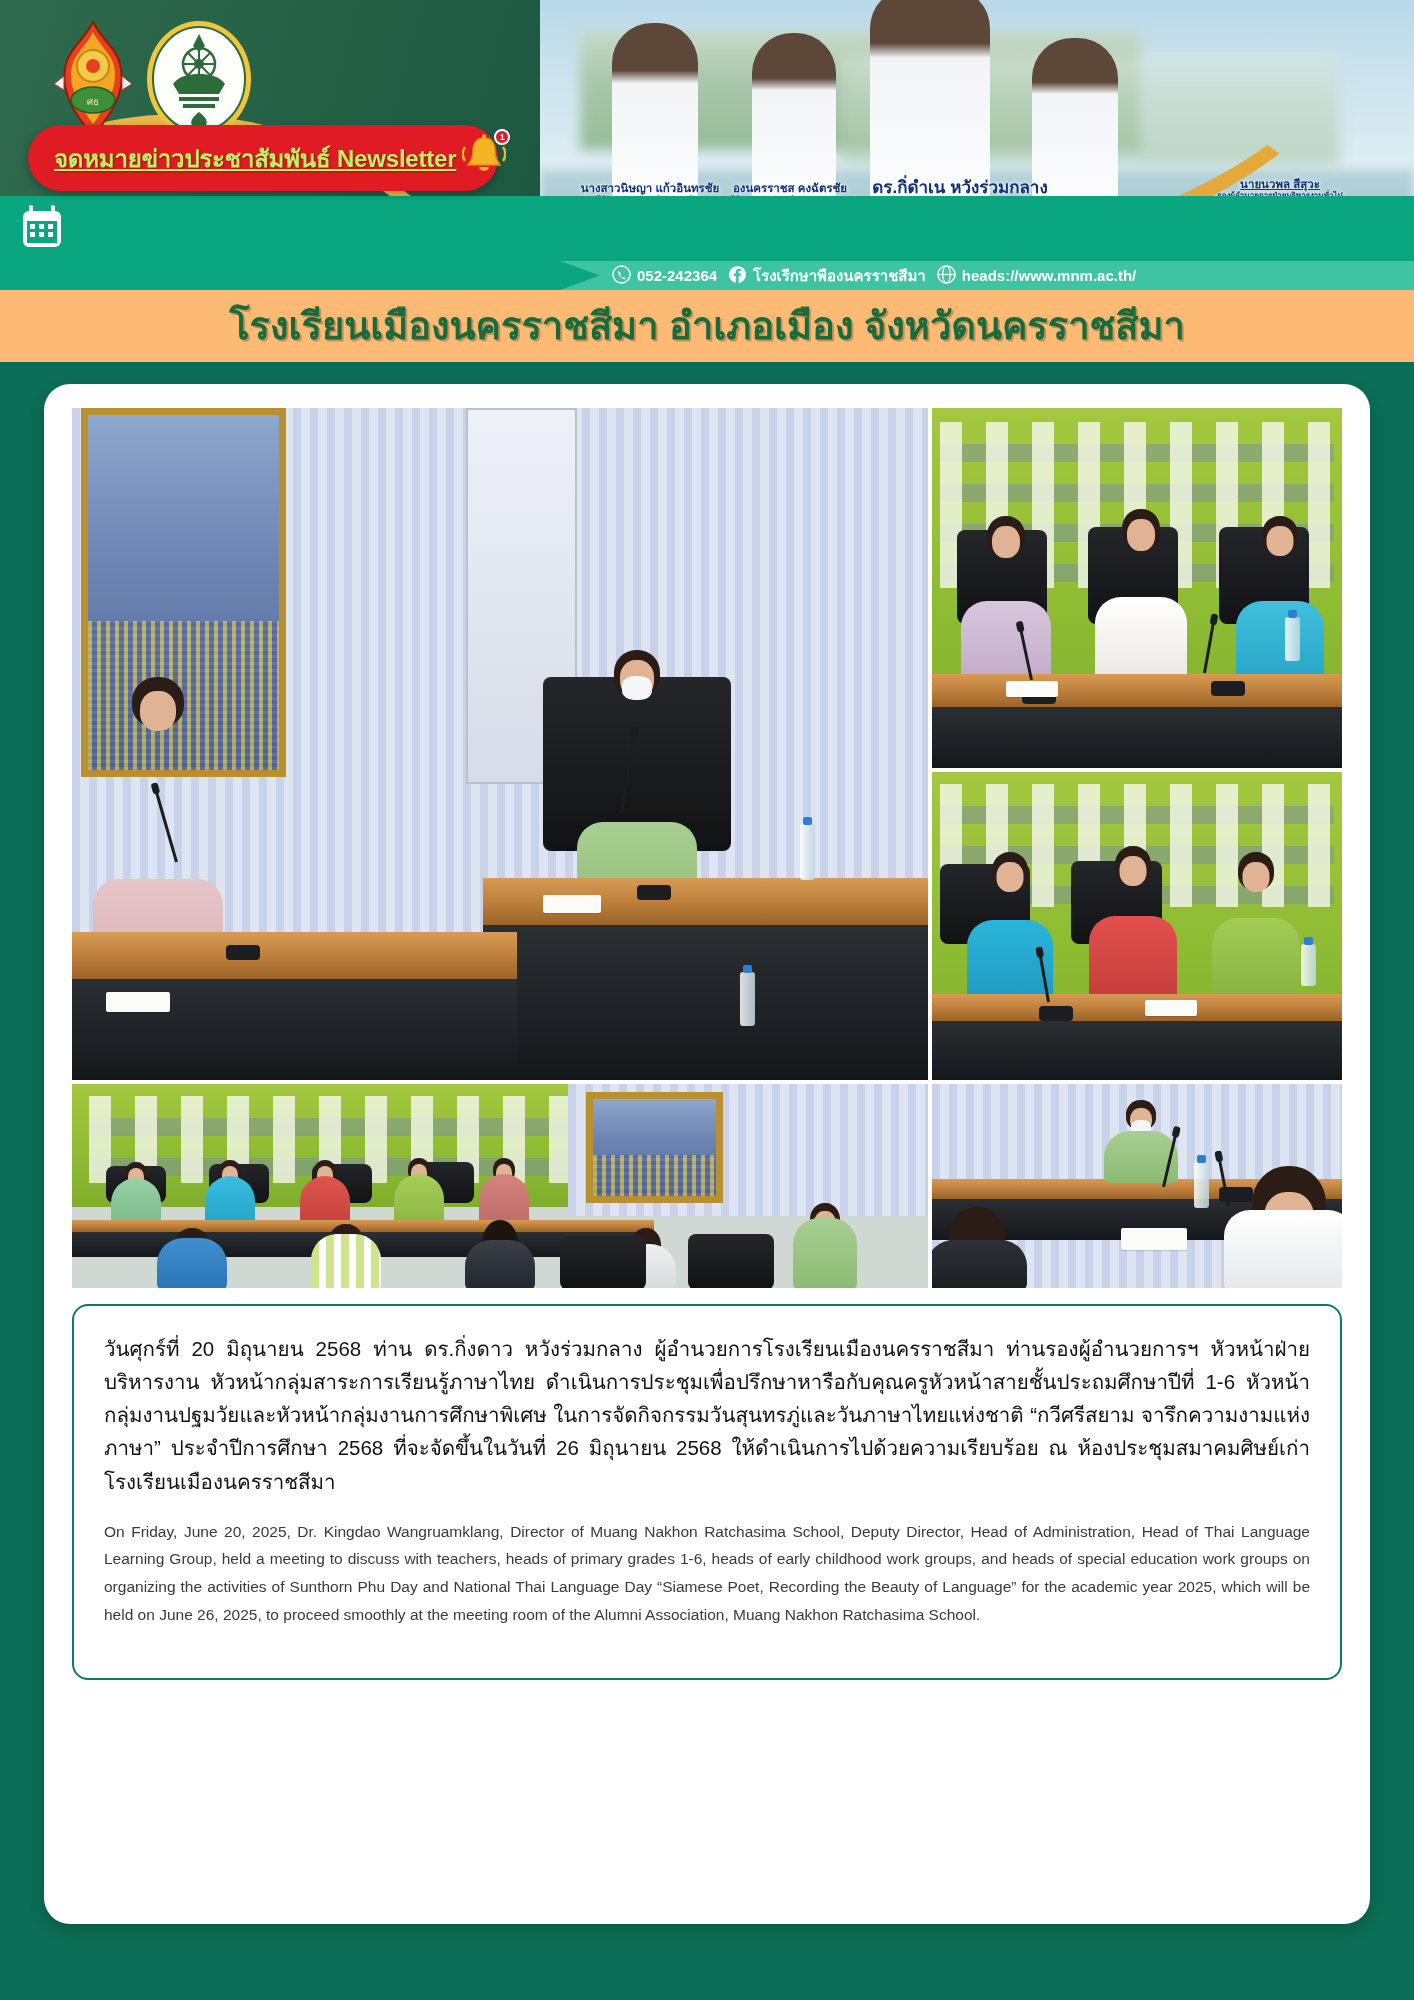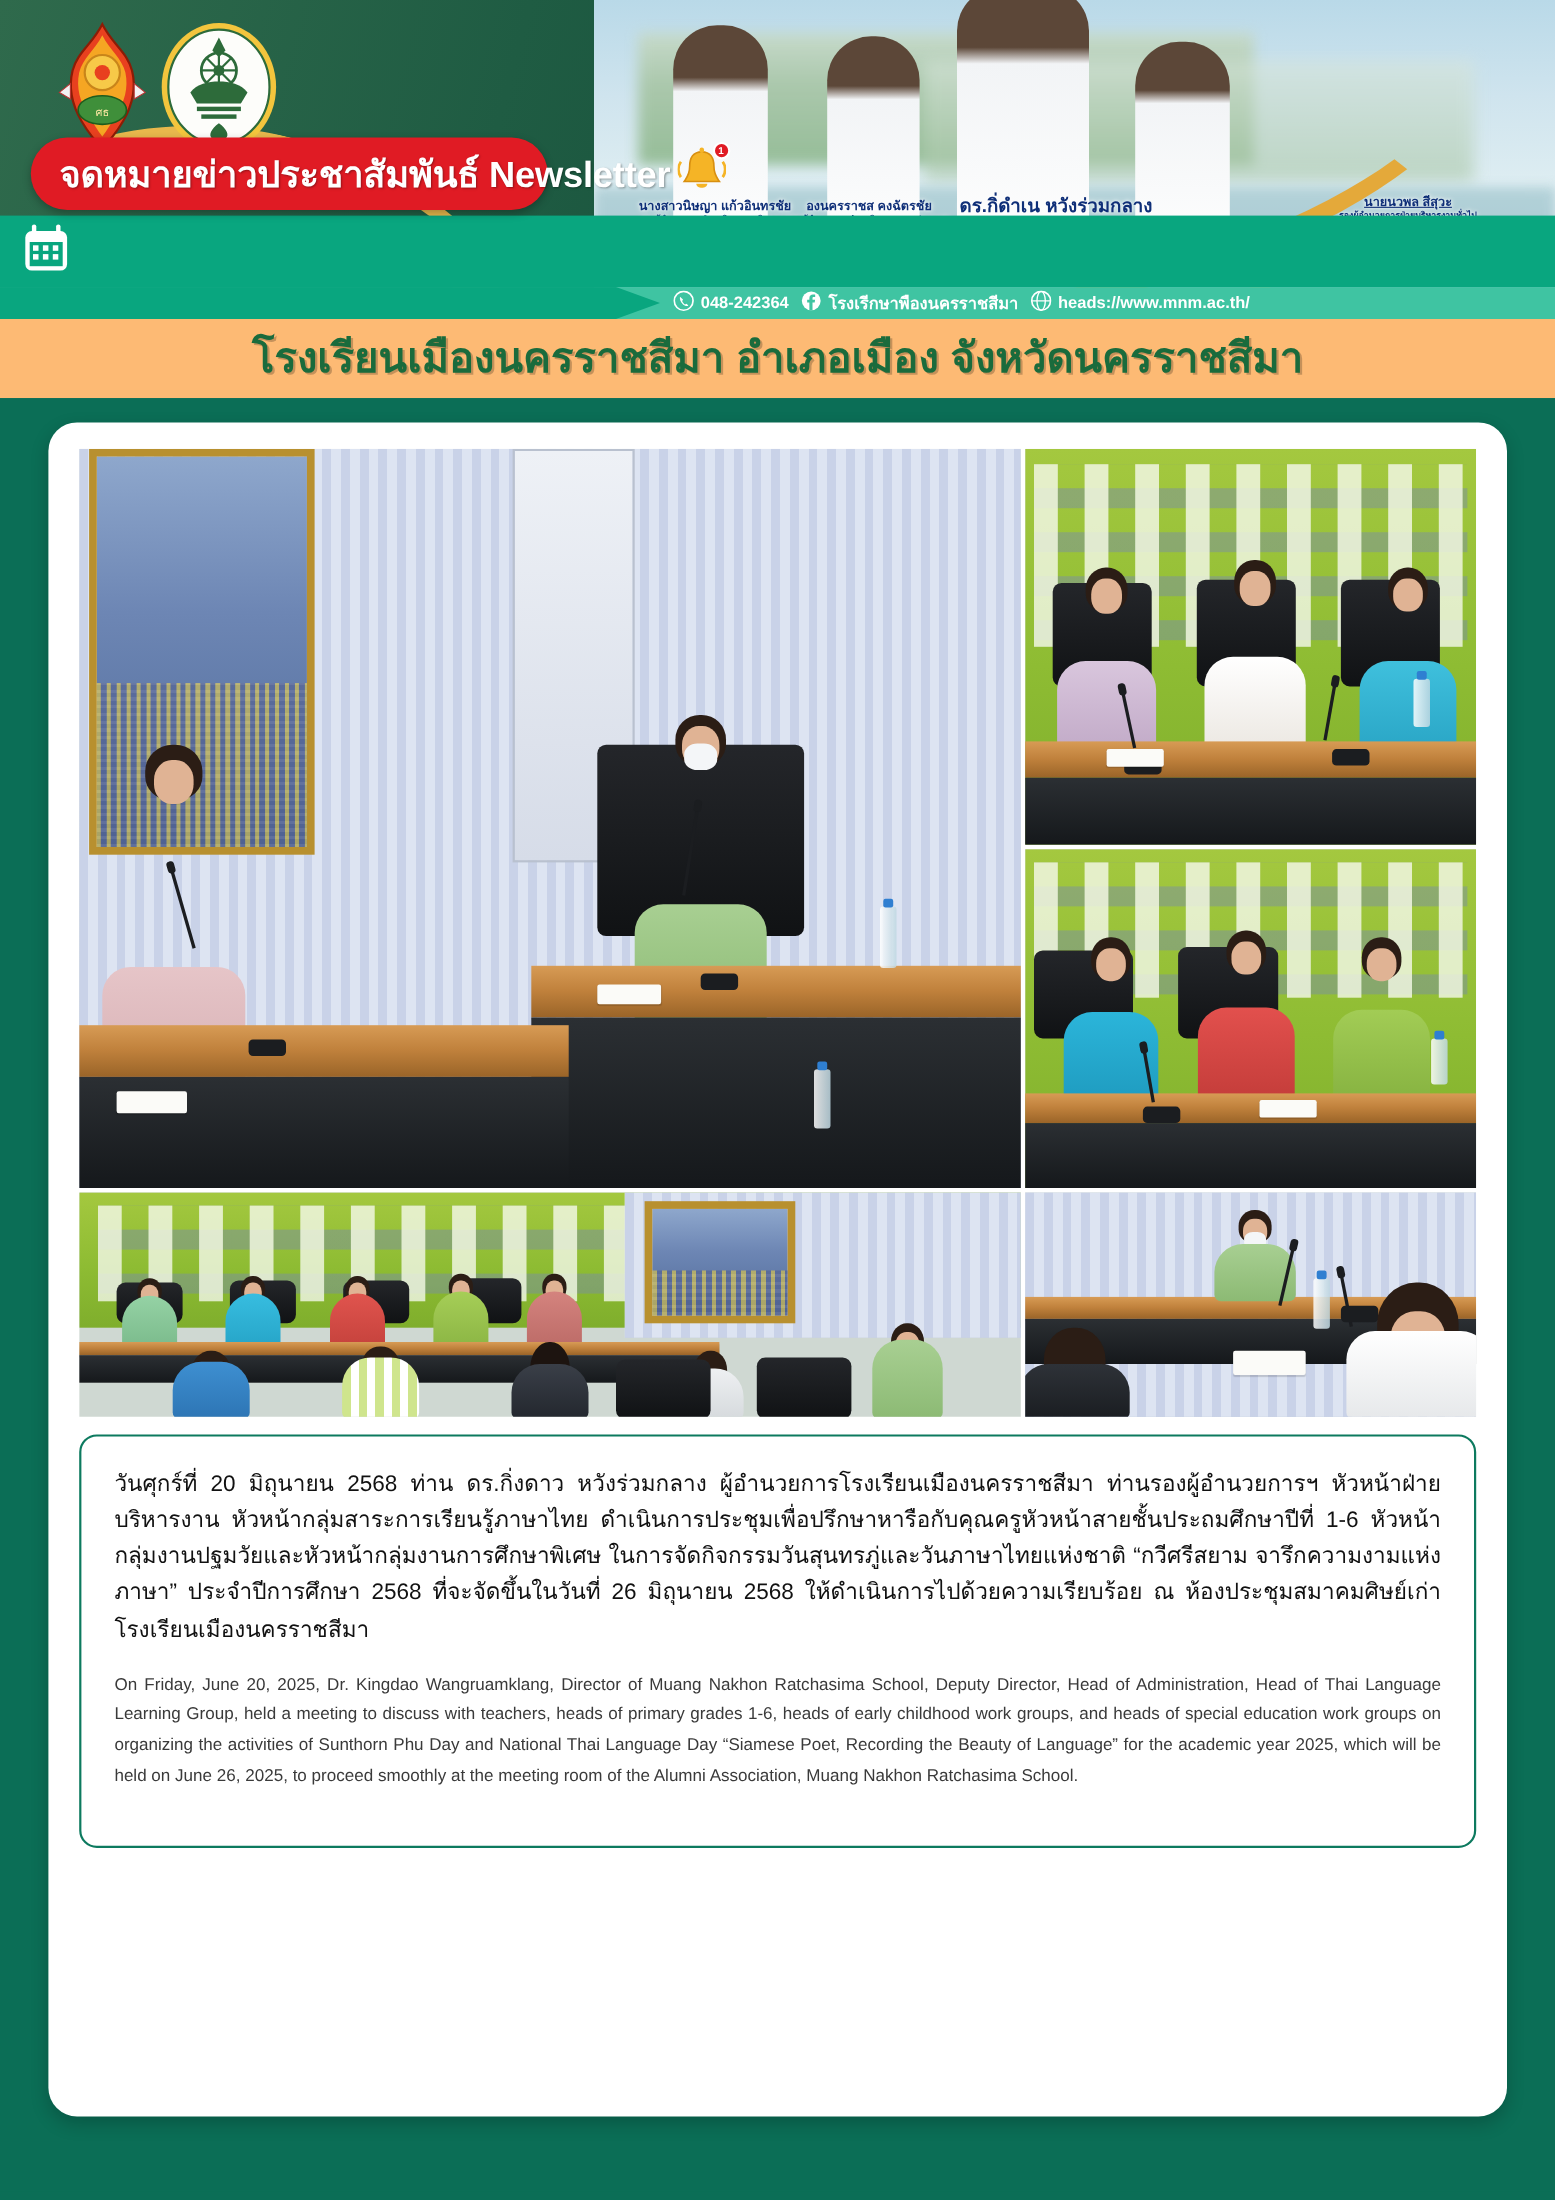--- a/index.html
+++ b/index.html
@@ -141,26 +141,27 @@
     width: 470px; height: 66px;
     background: #e01b24;
     border-radius: 34px;
     display: flex;
     align-items: center;
     padding: 0 16px 0 26px;
     box-shadow: 0 3px 8px rgba(0,0,0,.28);
     z-index: 6;
   }
   .red-banner .rb-text {
-    color: #ffffff;
-    font-size: 33px;
+    color: #bef264;
+    font-size: 24px;
     font-weight: 700;
     letter-spacing: -.2px;
     text-shadow: 1px 1px 2px rgba(0,0,0,.35);
     white-space: nowrap;
+    text-decoration: underline;
   }
   .bell-wrap { position: relative; margin-left: 6px; flex: none; }
   .bell-badge {
     position: absolute; right: -4px; top: -4px;
     width: 16px; height: 16px; border-radius: 50%;
     background: #e01b24; border: 2px solid #ffffff;
     color: #fff; font-size: 9px; font-weight: 700;
     display: flex; align-items: center; justify-content: center;
   }
 
@@ -506,21 +507,21 @@
   <div class="contact-bar">
     <div class="contact-left-block"></div>
     <div class="contacts">
       <span class="ci">
         <span>
           <svg width="19" height="19" viewBox="0 0 20 20">
             <circle cx="10" cy="10" r="9" fill="none" stroke="#ffffff" stroke-width="1.6"></circle>
             <path d="M6.5 6 C6 8 7 11 9 13 C11 15 13.5 15.5 14.5 14.5 L12.8 12.8 L11.2 13.4 C10 12.6 9 11.3 8.6 10.2 L9.4 8.6 Z" fill="#ffffff"></path>
           </svg>
         </span>
-        <span>048-242364</span>
+        <span>052-242364</span>
       </span>
       <span class="ci">
         <span>
           <svg width="19" height="19" viewBox="0 0 20 20">
             <circle cx="10" cy="10" r="9" fill="#ffffff"></circle>
             <path d="M11.2 19 V11.5 h2.1 l.35-2.5 H11.2 V7.4 c0-.7.2-1.2 1.25-1.2 h1.3 V4 c-.25-.04-1.1-.1-2.1-.1 -2.05 0-3.45 1.25-3.45 3.55 V9 H6.1 v2.5 h2.1 V19 Z" fill="#3fc4a2"></path>
           </svg>
         </span>
         <span>โรงเรีกษาพืองนครราชสีมา</span>
       </span>

